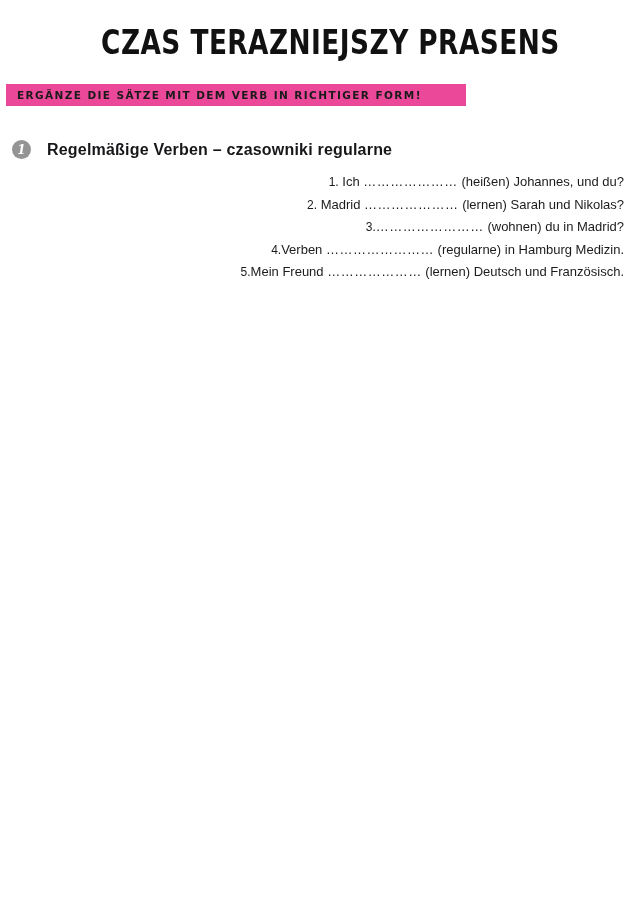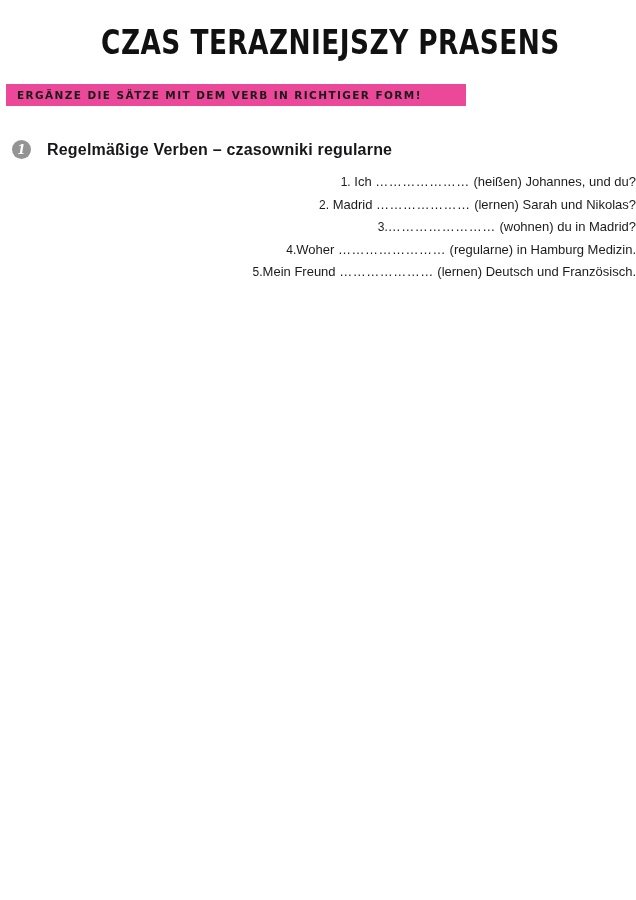--- a/index.html
+++ b/index.html
@@ -86,21 +86,21 @@
   }
   .ex-title {
     margin-left: 16px;
     font-size: 16px;
     font-weight: bold;
     color: #17171a;
     letter-spacing: 0.2px;
     white-space: nowrap;
   }
   .items {
-    margin: 12px 0 0 0;
+    margin: 12px 12px 0 0;
     padding: 0 0 0 25px;
     list-style: none;
   }
   .item {
     font-size: 13px;
     line-height: 22.5px;
     color: #1b1b1b;
     white-space: nowrap;
   }
   .item-num {
@@ -132,21 +132,21 @@
       <li class="item">
         <span class="item-num">1.</span><span> Ich </span><span class="blank">…………………</span><span> (heißen) Johannes, und du?</span>
       </li>
       <li class="item">
         <span class="item-num">2.</span><span> Madrid </span><span class="blank">…………………</span><span> (lernen) Sarah und Nikolas?</span>
       </li>
       <li class="item">
         <span class="item-num">3.</span><span></span><span class="blank">……………………</span><span> (wohnen) du in Madrid?</span>
       </li>
       <li class="item">
-        <span class="item-num">4.</span><span>Woher </span><span class="blank">……………………</span><span> (regularne) in Hamburg Medizin.</span>
+        <span class="item-num">4.</span><span>Verben </span><span class="blank">……………………</span><span> (regularne) in Hamburg Medizin.</span>
       </li>
       <li class="item">
         <span class="item-num">5.</span><span>Mein Freund </span><span class="blank">…………………</span><span> (lernen) Deutsch und Französisch.</span>
       </li>
     </ul>
   </div>
 
 </div>
 
 </body></html>

